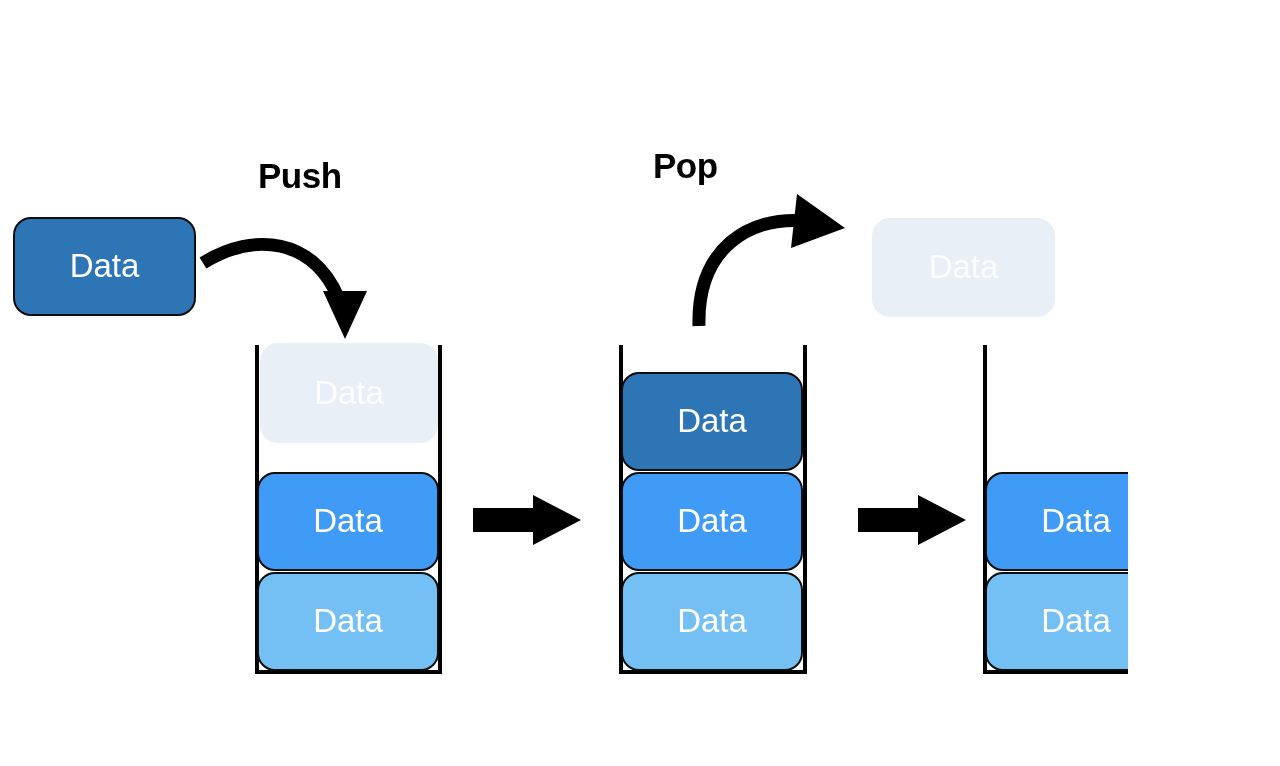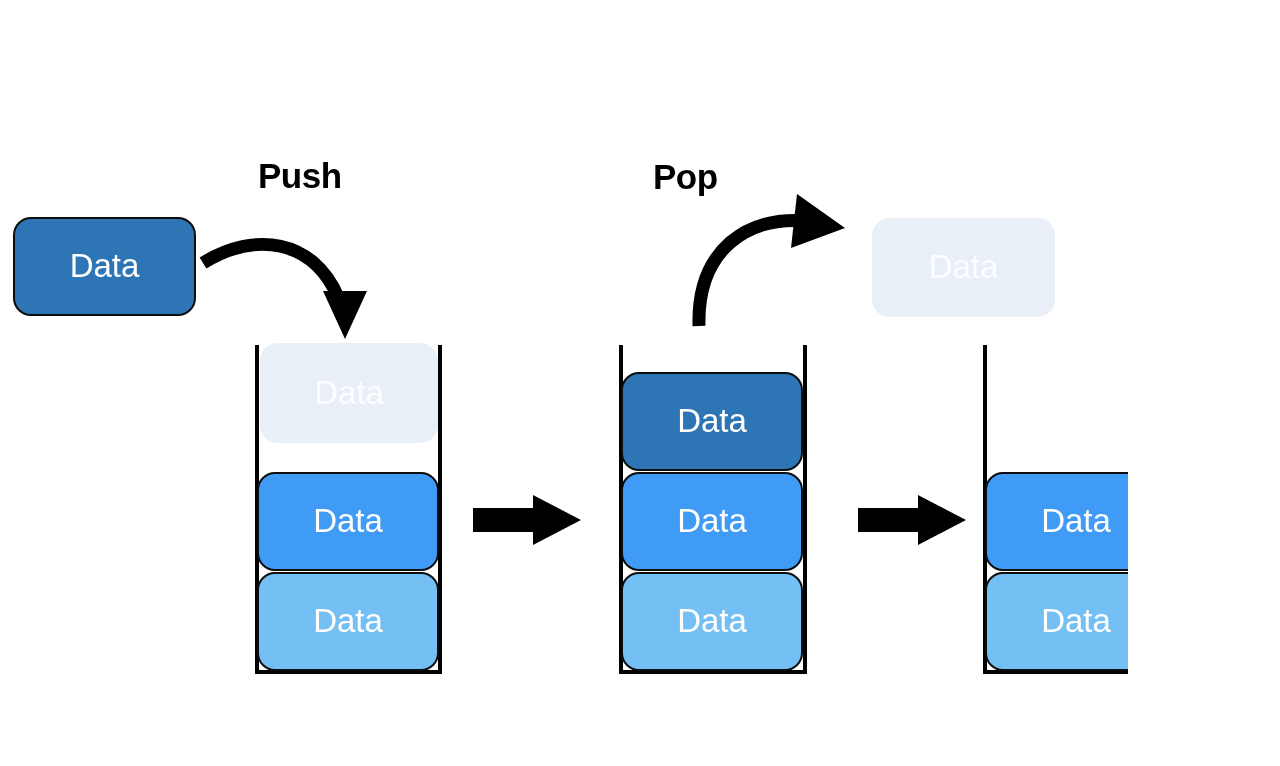--- a/index.html
+++ b/index.html
@@ -85,21 +85,21 @@
     overflow: visible;
   }
 </style>
 </head>
 <body>
 
 <div id="canvas">
 
   <div class="op-label" style="left:258px; top:158px;">Push</div>
 
-  <div class="op-label" style="left:653px; top:159px;text-align:center;">Pop</div>
+  <div class="op-label" style="left:653px; top:148px;text-align:center;">Pop</div>
 
   <div class="block" id="incoming-block" style="left: 13px; top: 217px; width: 183px; height: 99px; background: rgb(46, 117, 182);">
     <span class="block-label">Data</span>
   </div>
 
   <svg class="arrow-svg" style="left:195px; top:225px; width:180px; height:130px;" viewBox="0 0 180 130">
     <path d="M 8 38 C 60 6, 118 14, 143 72" fill="none" stroke="#000000" stroke-width="13" stroke-linecap="butt"></path>
     <path d="M 128 66 L 172 66 L 150 114 Z" fill="#000000"></path>
   </svg>
 

